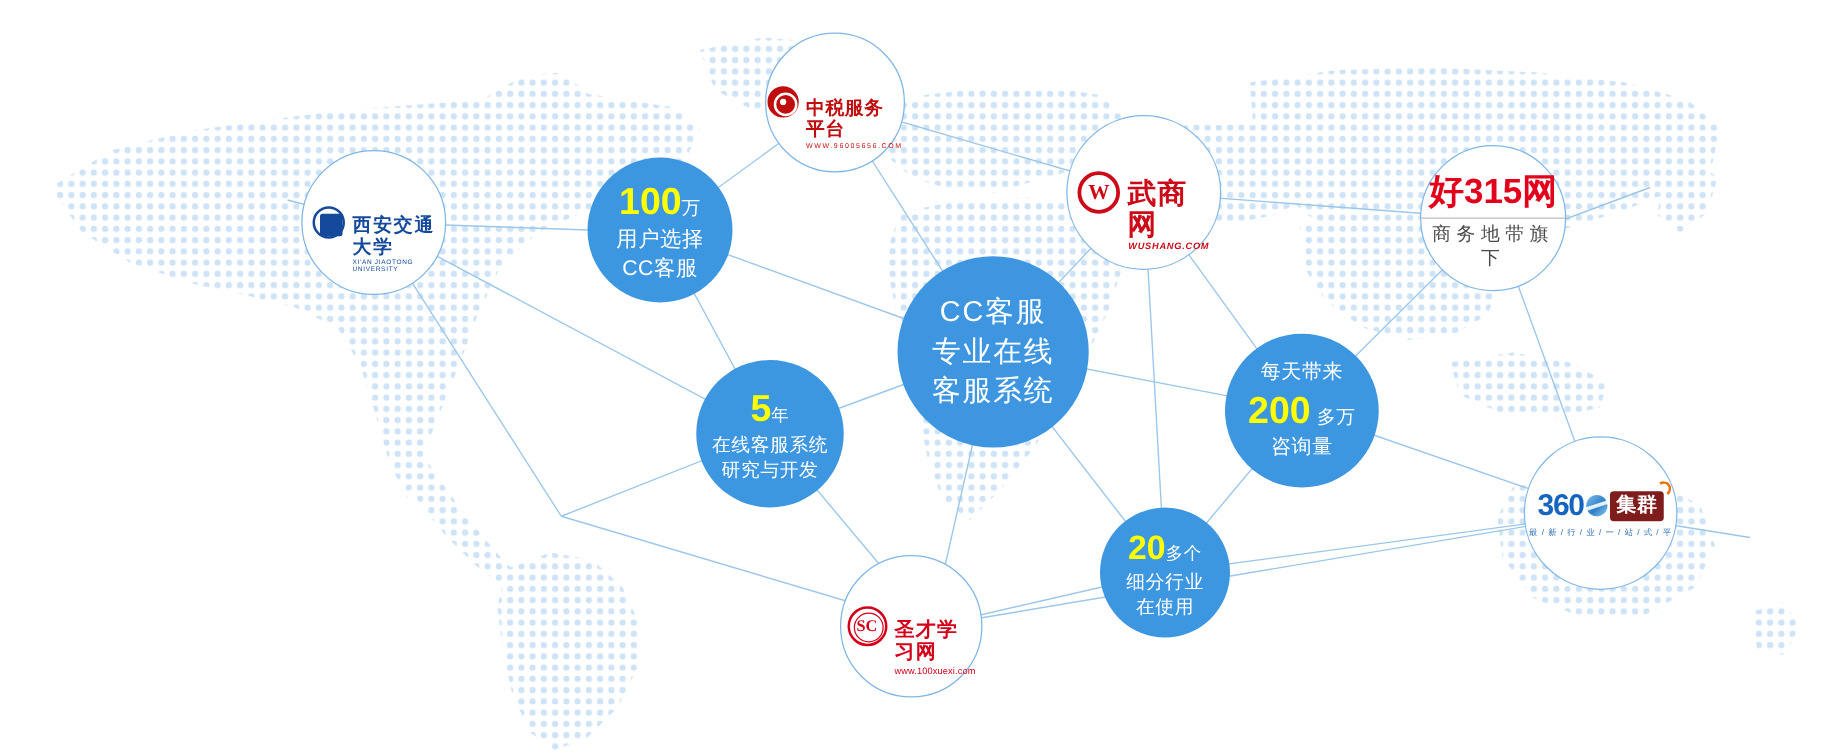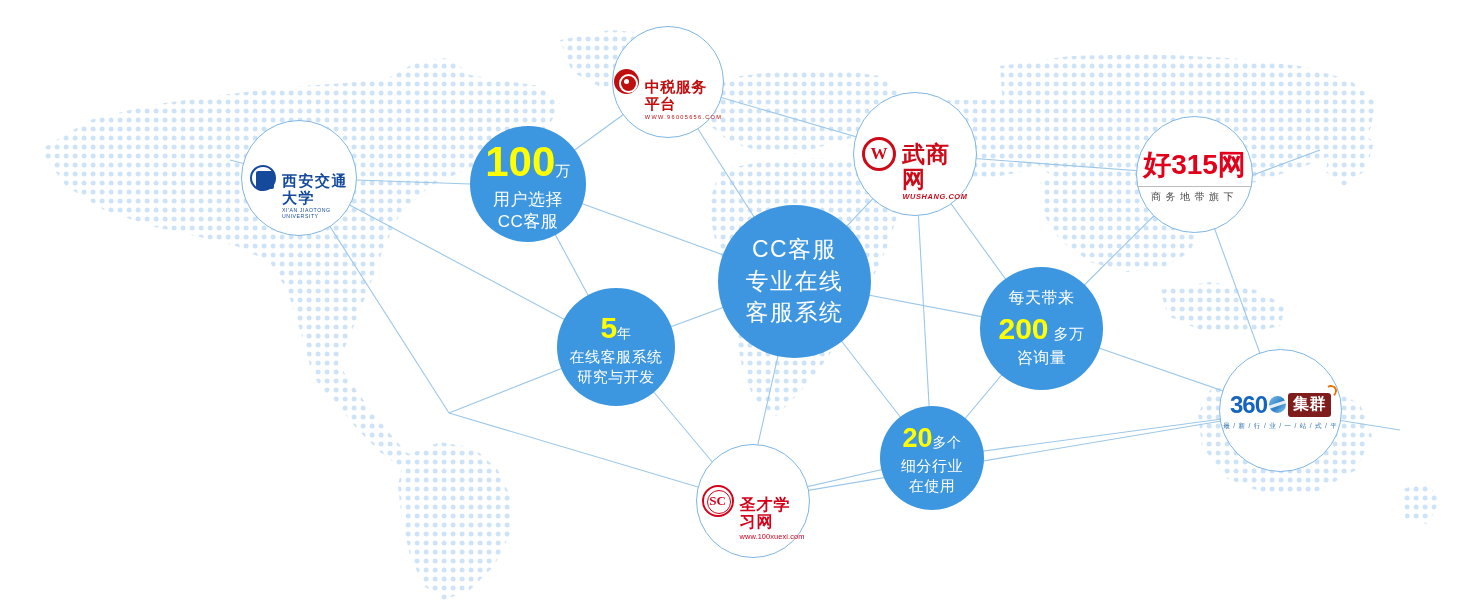--- a/index.html
+++ b/index.html
@@ -83,32 +83,32 @@
     padding: 0 8px;
   }
   .logo .txt { text-align: left; line-height: 1.05; margin-top: 36px; }
 
   
   #node-xjtu       { left: 241px; top: 120px; width: 116px; height: 116px; }
   #node-zhongshui  { left: 612px; top: 26px;  width: 112px; height: 112px; }
   #node-wushang    { left: 853px; top: 92px;  width: 124px; height: 124px; }
   #node-hao315     { left: 1136px;top: 116px; width: 117px; height: 117px; }
   #node-greatwall  { left: 389px; top: 353px; width: 120px; height: 120px; }
-  #node-shengcai   { left: 696px; top: 444px; width: 114px; height: 114px; }
+  #node-shengcai   { left: 672px; top: 444px; width: 114px; height: 114px; }
   #node-360        { left: 1219px;top: 349px; width: 123px; height: 123px; }
 
   #stat-100  { left: 470px; top: 126px; width: 116px; height: 116px; }
   #stat-5    { left: 557px; top: 288px; width: 118px; height: 118px; }
   #stat-hero { left: 718px; top: 205px; width: 153px; height: 153px; }
   #stat-200  { left: 980px; top: 267px; width: 123px; height: 123px; }
   #stat-20   { left: 880px; top: 406px; width: 104px; height: 104px; }
 
   
   #stat-100 .lines { font-size: 17px; }
-  #stat-100 .big   { font-size: 42px; }
+  #stat-100 .big   { font-size: 30px; }
   #stat-100 .suffix{ font-size: 15px; }
 
   #stat-5 .lines   { font-size: 15px; }
   #stat-5 .big     { font-size: 30px; }
   #stat-5 .suffix  { font-size: 14px; }
 
   #stat-hero .lines{ font-size: 23px; line-height: 1.38; letter-spacing: 1.5px; }
 
   #stat-200 .lines { font-size: 16px; }
   #stat-200 .big   { font-size: 30px; }
@@ -176,21 +176,21 @@
   }
   .ws-name { font-size: 23px; color: #cc0a18; font-weight: bold; letter-spacing: 1px;
              font-family:"Liberation Serif", serif; }
   .ws-url  { font-size: 7.4px; color: #cc0a18; font-weight: bold; letter-spacing: 0.6px;
              font-style: italic; margin-top: 1px; text-align:center; }
 
   
   .h315-wrap { text-align:center; width: 100%; }
   .h315-name { font-size: 28px; color: #e2001a; font-weight: bold; letter-spacing: 0px;
                font-family:"Liberation Sans", sans-serif; }
-  .h315-sub  { font-size: 10px; color: #4a4a4a; letter-spacing: 4.5px;
+  .h315-sub  { font-size: 15px; color: #4a4a4a; letter-spacing: 4.5px;
                border-top: 1px solid #bcbcbc; margin-top: 2px; padding-top: 3px; }
 
   
   .gw-mark {
     width: 26px; height: 22px;
     flex: 0 0 auto;
     position: relative;
   }
   .gw-mark::before{
     content:""; position:absolute; left:0; top:0;

